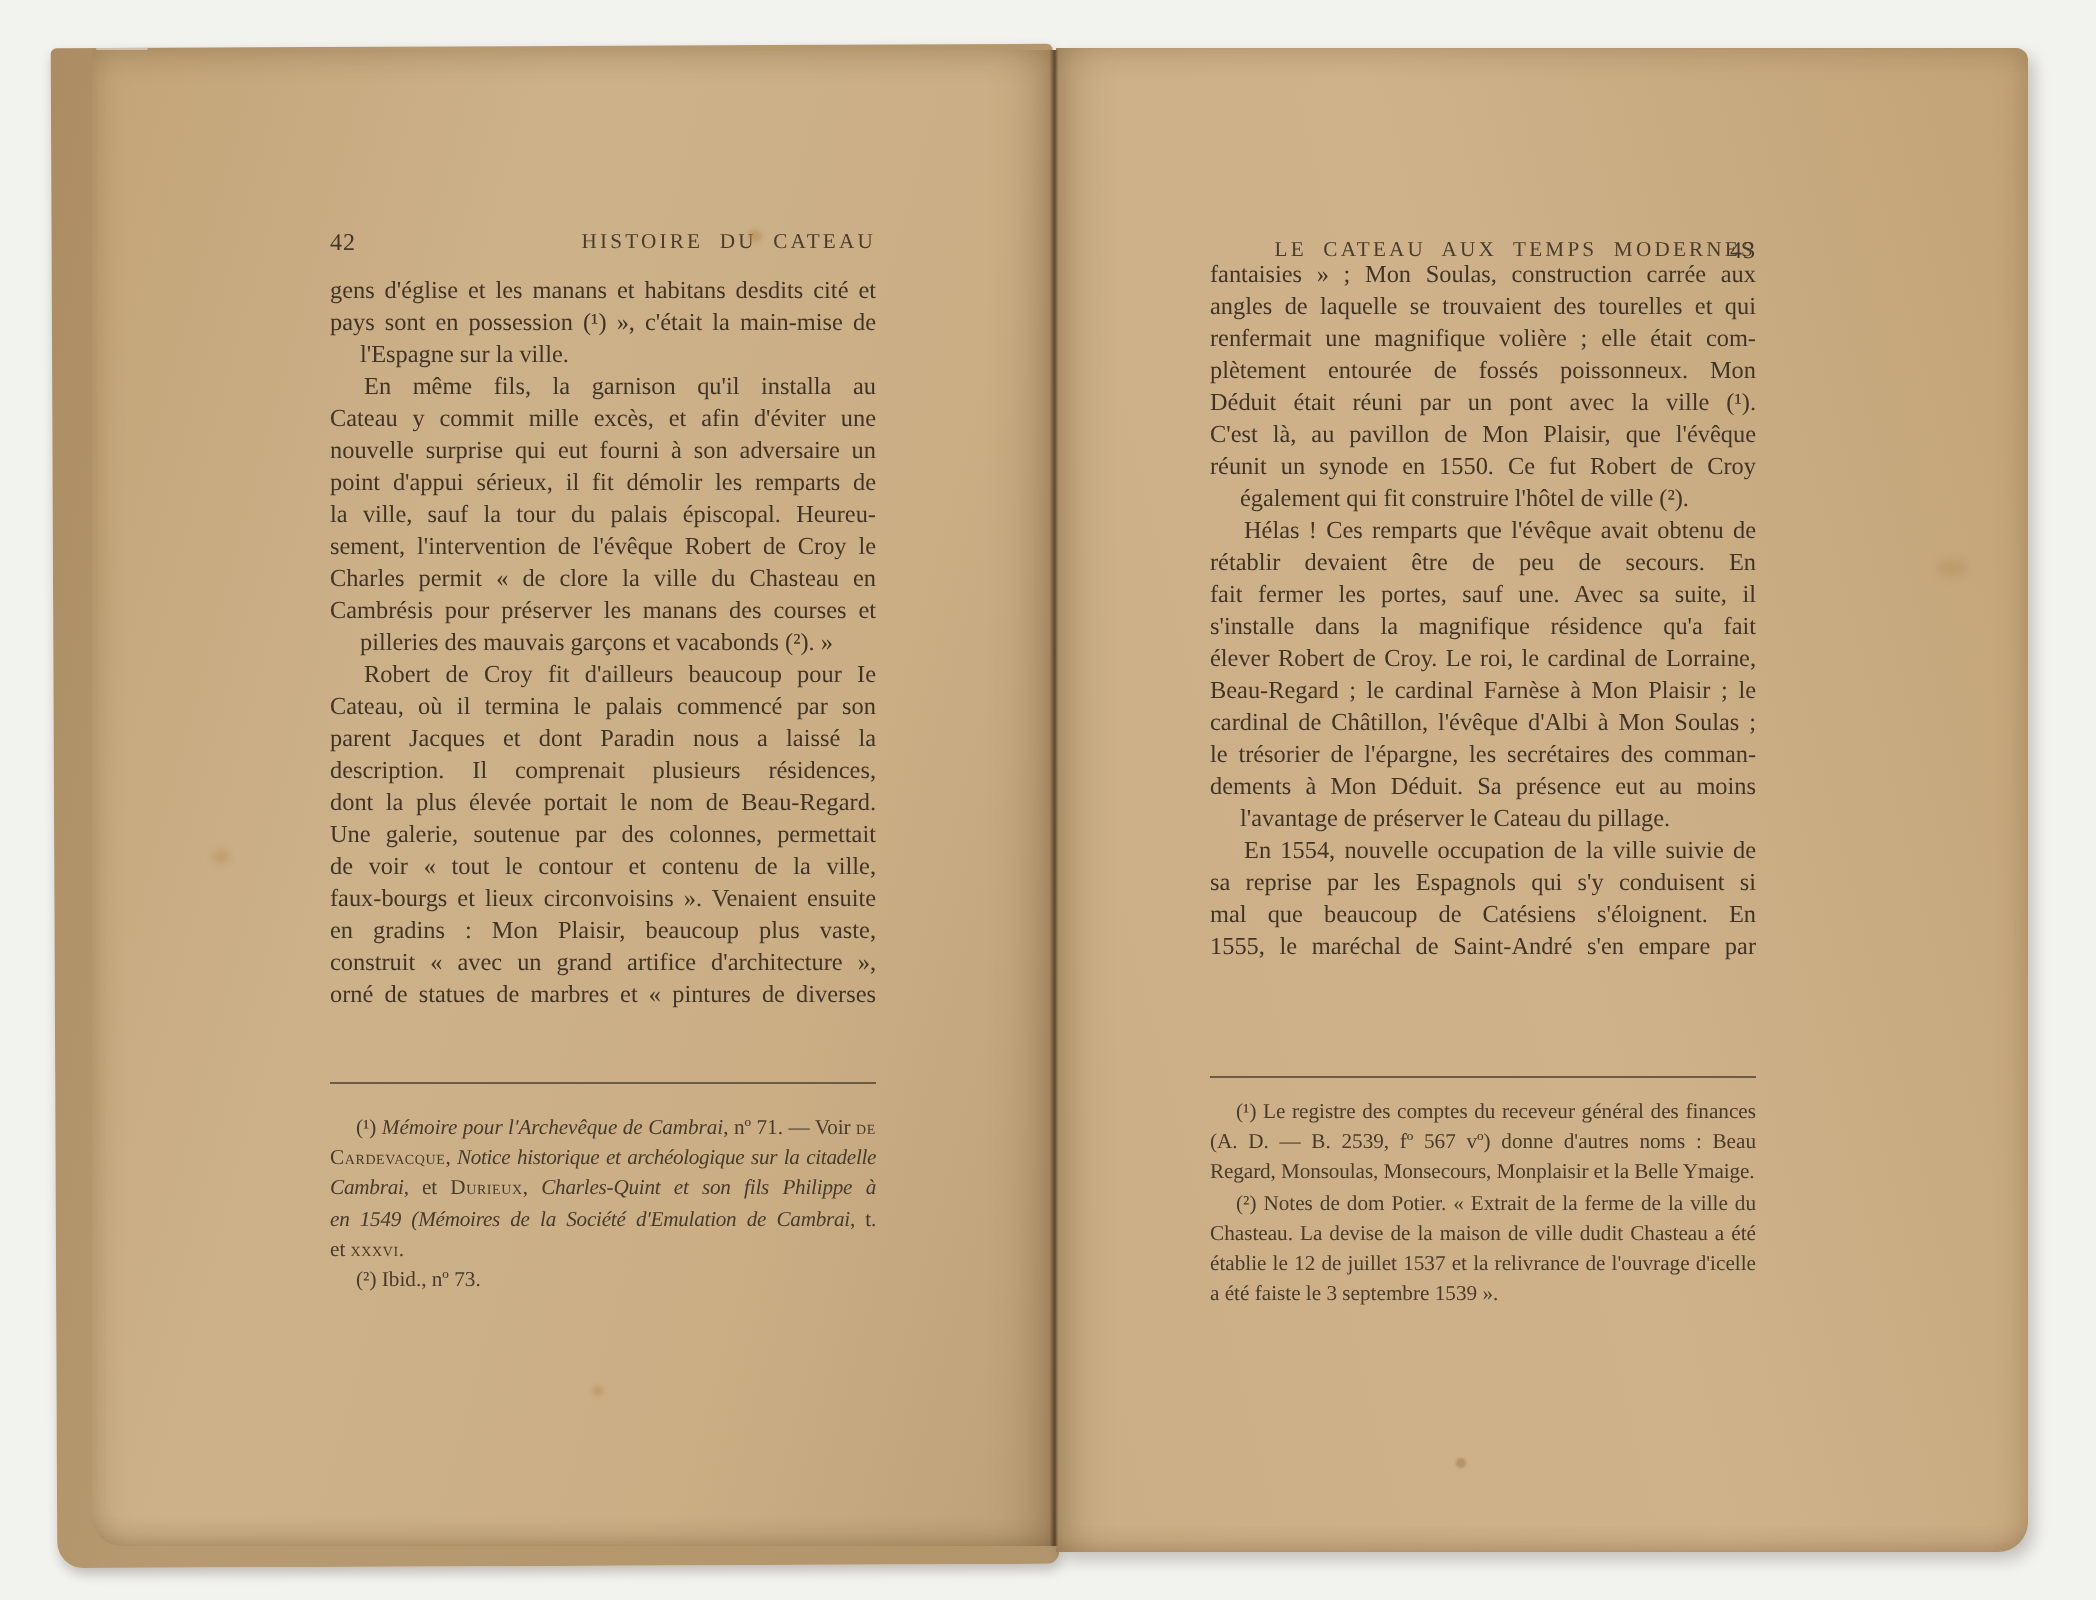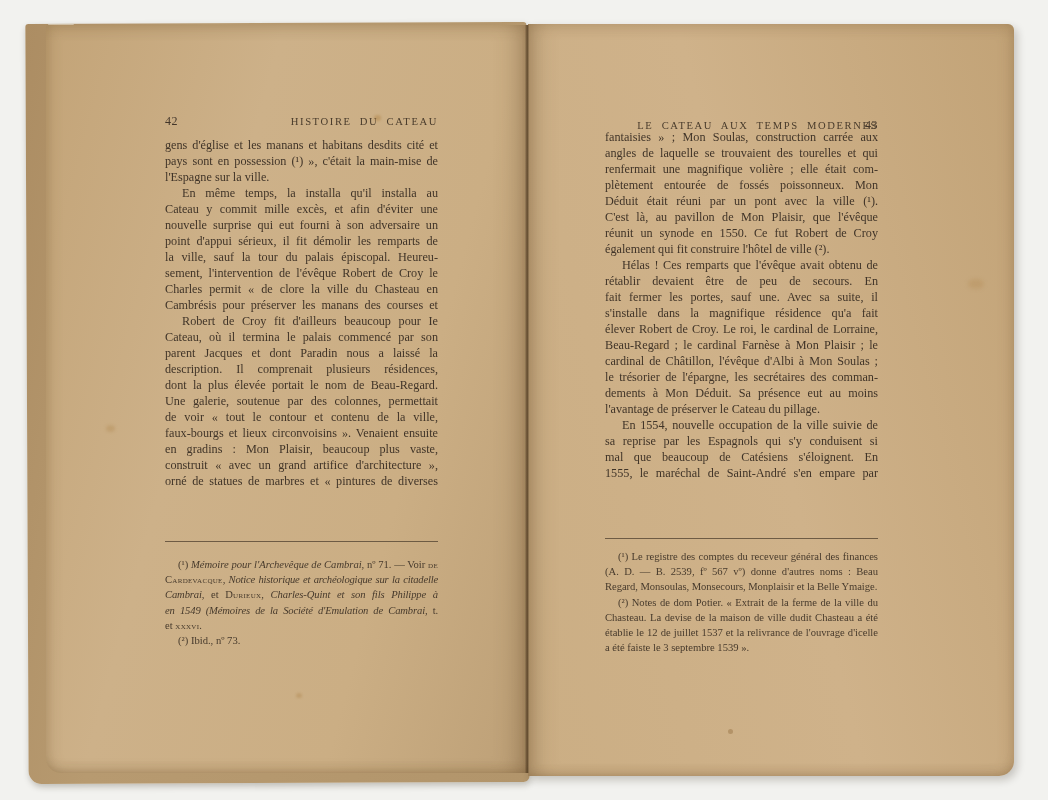--- a/index.html
+++ b/index.html
@@ -52,21 +52,21 @@
     color:#43362a;line-height:15px;
   }
   .pnum.pl{left:0;}
   .pnum.pr{right:0;}
   .bodytext{position:absolute;width:273px;}
   .tline{
     width:100%;height:16px;line-height:16px;font-size:12.2px;color:#403428;
     text-align:justify;text-align-last:justify;overflow:hidden;box-sizing:border-box;
   }
   .tline.ind{padding-left:17px;}
-  .tline.last{text-align:left;text-align-last:left;}
+  .tline.last{text-align:left;text-align-last:left;margin-left:15px;}
   .fnrule{
     position:absolute;width:273px;height:1px;background:#5d4c38;opacity:.85;
   }
   .footnotes{position:absolute;width:273px;}
   .fline{
     width:100%;height:15.2px;line-height:15.2px;font-size:10.6px;color:#473a2c;
     text-align:justify;text-align-last:justify;overflow:hidden;box-sizing:border-box;
   }
   .fline.ind{padding-left:13px;}
   .fline.last{text-align:left;text-align-last:left;}
@@ -84,28 +84,29 @@
 
   <div class="page page-left">
     <div class="header" style="left:119px;top:89px;">
       <span class="pnum pl">42</span>
       <span>HISTOIRE DU CATEAU</span>
     </div>
     <div class="bodytext" style="left:119px;top:112px;">
         <div class="tline">gens d'église et les manans et habitans desdits cité et</div>
         <div class="tline">pays sont en possession (¹) », c'était la main-mise de</div>
         <div class="tline last">l'Espagne sur la ville.</div>
-        <div class="tline ind">En même temps, la installa qu'il installa au</div>
+        <div class="tline ind">En même fils, la garnison qu'il installa au</div>
         <div class="tline">Cateau y commit mille excès, et afin d'éviter une</div>
         <div class="tline">nouvelle surprise qui eut fourni à son adversaire un</div>
         <div class="tline">point d'appui sérieux, il fit démolir les remparts de</div>
         <div class="tline">la ville, sauf la tour du palais épiscopal. Heureu-</div>
         <div class="tline">sement, l'intervention de l'évêque Robert de Croy le</div>
         <div class="tline">Charles permit « de clore la ville du Chasteau en</div>
         <div class="tline">Cambrésis pour préserver les manans des courses et</div>
+        <div class="tline last">pilleries des mauvais garçons et vacabonds (²). »</div>
         <div class="tline ind">Robert de Croy fit d'ailleurs beaucoup pour Ie</div>
         <div class="tline">Cateau, où il termina le palais commencé par son</div>
         <div class="tline">parent Jacques et dont Paradin nous a laissé la</div>
         <div class="tline">description. Il comprenait plusieurs résidences,</div>
         <div class="tline">dont la plus élevée portait le nom de Beau-Regard.</div>
         <div class="tline">Une galerie, soutenue par des colonnes, permettait</div>
         <div class="tline">de voir « tout le contour et contenu de la ville,</div>
         <div class="tline">faux-bourgs et lieux circonvoisins ». Venaient ensuite</div>
         <div class="tline">en gradins : Mon Plaisir, beaucoup plus vaste,</div>
         <div class="tline">construit « avec un grand artifice d'architecture »,</div>

